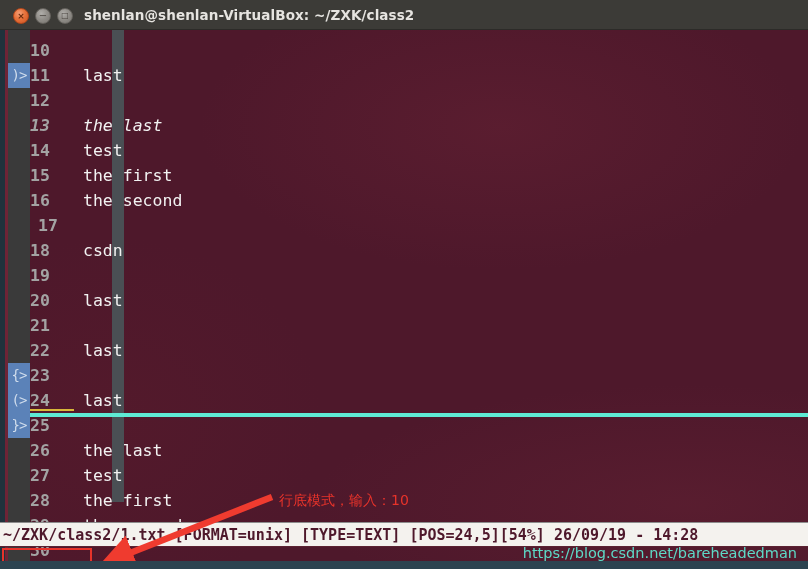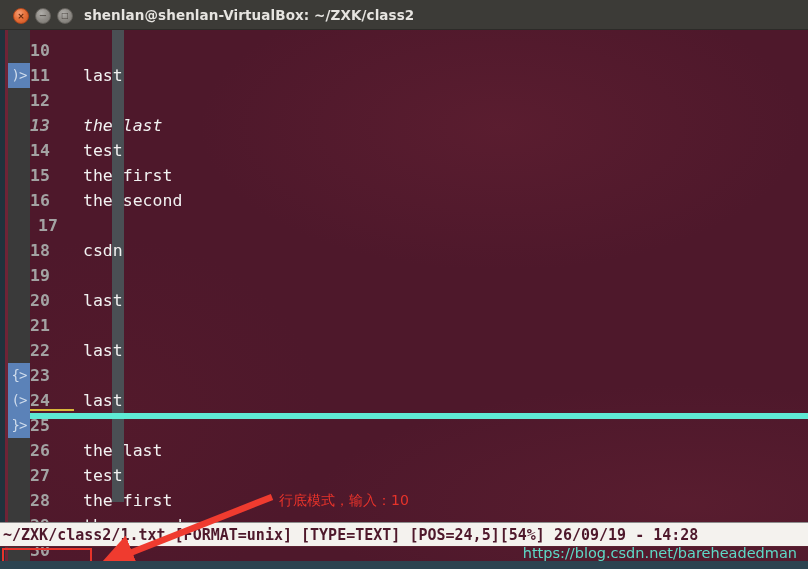--- a/index.html
+++ b/index.html
@@ -166,21 +166,21 @@
     width: 44px;
     text-align: left;
     color: #a3a3a3;
     font-weight: bold;
   }
   .ltext {
     color: #f2f2f2;
     padding-left: 9px;
   }
   .row.cursorline {
-    border-bottom: 6px solid #5eead4;
+    border-bottom: 4px solid #5eead4;
   }
   .row.cursorline .lnum {
     border-bottom: 2px solid #d8b83a;
     height: 23px;
     box-sizing: border-box;
   }
 
   
   #statusline {
     position: absolute;

